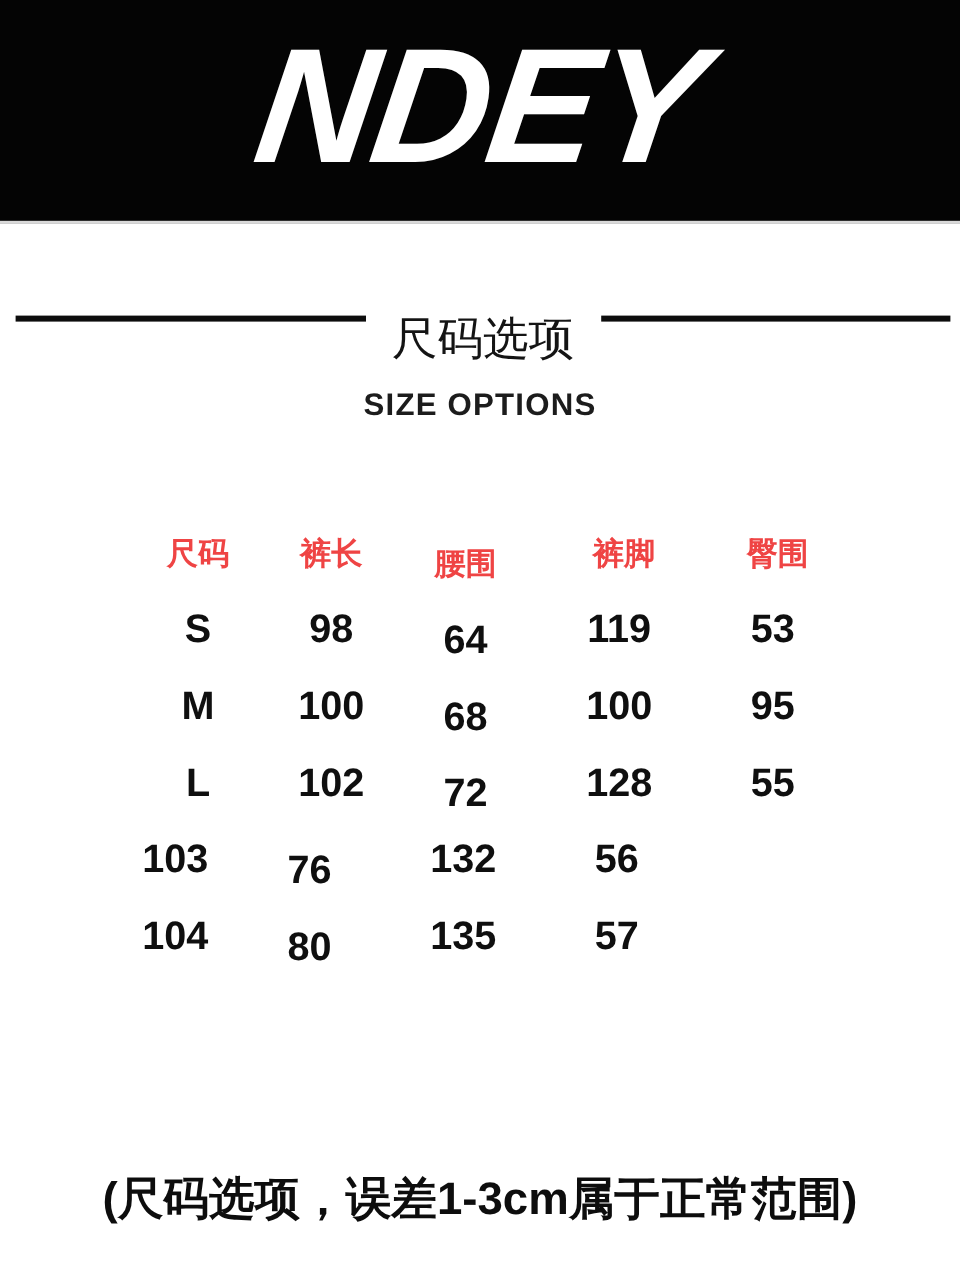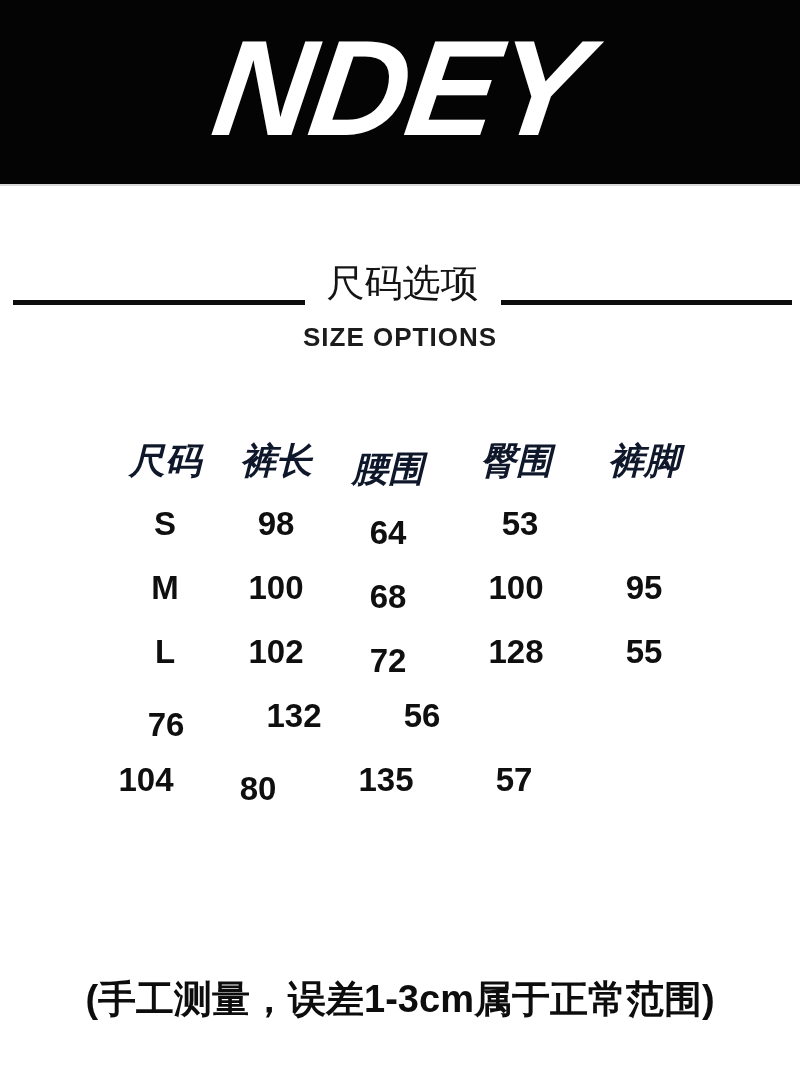--- a/index.html
+++ b/index.html
@@ -34,21 +34,21 @@
     padding-bottom: 8px;
   }
 
   
   .section-header {
     position: absolute;
     top: 263px;
     left: 13px;
     right: 8px;
     display: flex;
-    align-items: flex-end;
+    align-items: flex-start;
   }
   .divider-line {
     flex: 1;
     height: 5px;
     background: #0d0d0d;
   }
   .section-title-cn {
     font-size: 38px;
     font-weight: 500;
     color: #141414;
@@ -80,21 +80,21 @@
     height: 64px;
     align-items: center;
   }
   .t-row.header-row { height: 62px; }
   .cell {
     text-align: center;
     font-weight: bold;
     font-size: 33px;
     color: #0f0f0f;
   }
-  .header-row .cell { font-size: 36px; color: #0f172a; font-style: italic; }
+  .header-row .cell { font-size: 26px; color: #ef4444; }
   .c0 { width: 130px; }
   .c1 { width: 92px; }
   .c2 { width: 132px; margin-top: 17px; }
   .c3 { width: 124px; }
   .c4 { width: 132px; }
 
   
   .footnote {
     position: absolute;
     top: 974px;
@@ -119,54 +119,56 @@
   <div class="section-title-cn">尺码选项</div>
   <div class="divider-line"></div>
 </div>
 <div class="section-title-en">SIZE OPTIONS</div>
 
 <div class="size-table">
   <div class="t-row header-row">
     <div class="cell c0">尺码</div>
     <div class="cell c1">裤长</div>
     <div class="cell c2">腰围</div>
+    <div class="cell c4">裤脚</div>
     <div class="cell c3">臀围</div>
-    <div class="cell c4">裤脚</div>
   </div>
 
   <div class="t-row">
     <div class="cell c0">S</div>
     <div class="cell c1">98</div>
     <div class="cell c2">64</div>
+    <div class="cell c3">119</div>
     <div class="cell c4">53</div>
   </div>
 
   <div class="t-row">
     <div class="cell c0">M</div>
     <div class="cell c1">100</div>
     <div class="cell c2">68</div>
     <div class="cell c3">100</div>
     <div class="cell c4">95</div>
   </div>
 
   <div class="t-row">
     <div class="cell c0">L</div>
     <div class="cell c1">102</div>
     <div class="cell c2">72</div>
     <div class="cell c3">128</div>
     <div class="cell c4">55</div>
   </div>
 
   <div class="t-row">
+    <div class="cell c1">103</div>
     <div class="cell c2">76</div>
     <div class="cell c3">132</div>
     <div class="cell c4">56</div>
   </div>
 
   <div class="t-row">
     <div class="cell c1">104</div>
     <div class="cell c2">80</div>
     <div class="cell c3">135</div>
     <div class="cell c4">57</div>
   </div>
 </div>
 
-<div class="footnote">(手工测量，误差1-3cm属于正常范围)</div>
+<div class="footnote">(尺码选项，误差1-3cm属于正常范围)</div>
 
 </body></html>

